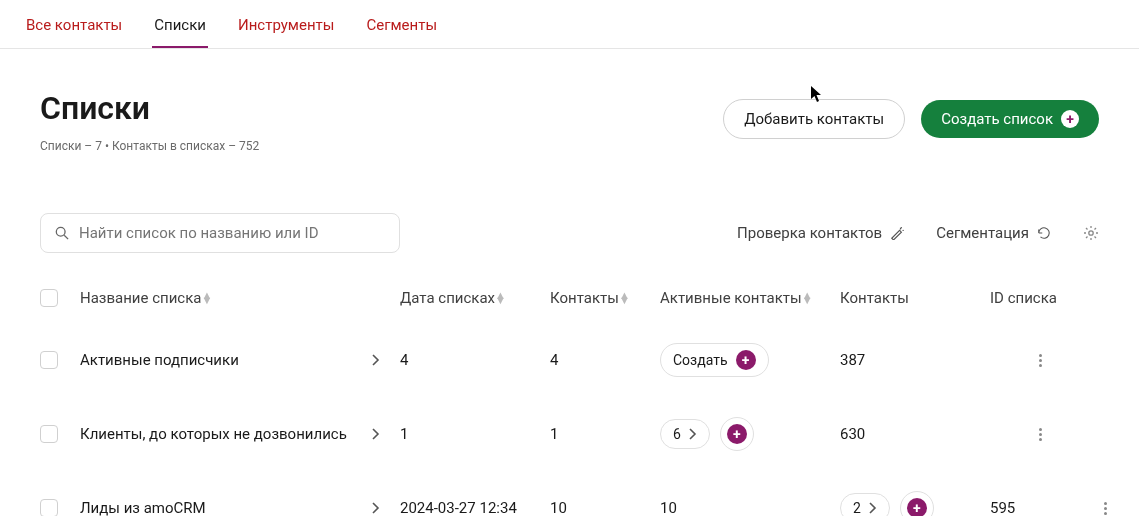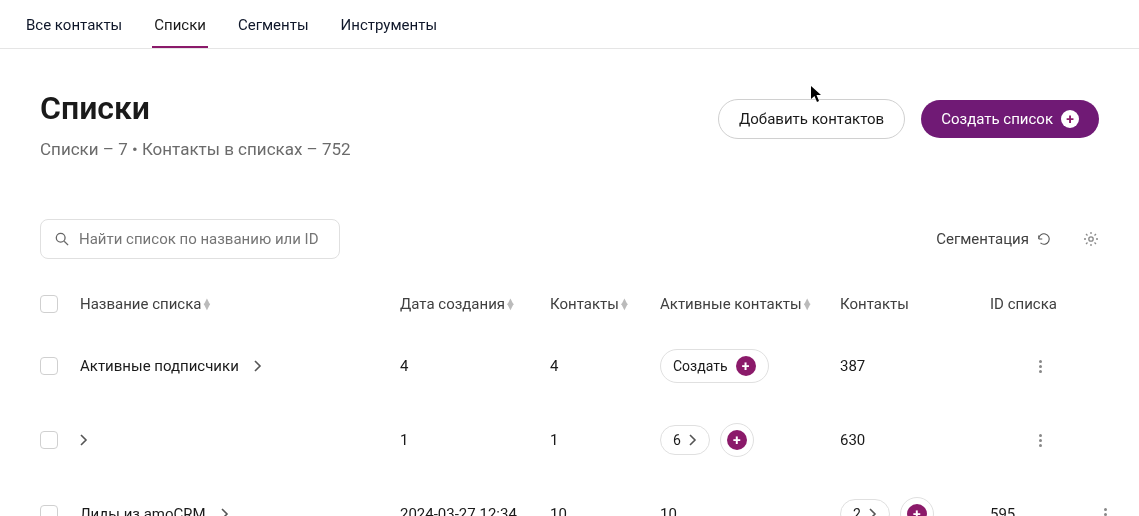--- a/index.html
+++ b/index.html
@@ -1,41 +1,41 @@
 <!DOCTYPE html>
 <html><head>
 <meta charset="utf-8">
 <style>
 * { box-sizing: border-box; margin: 0; padding: 0; }
 body { font-family: -apple-system, BlinkMacSystemFont, "Segoe UI", Roboto, sans-serif; background: #fff; color: #1a1a1a; width: 1139px; }
 .tabs { display: flex; gap: 28px; padding: 10px 24px 0 24px; border-bottom: 1px solid #e5e5e5; }
-.tab { padding: 6px 2px 12px; font-size: 15px; color: #0f172a; cursor: pointer; border-bottom: 2px solid transparent; }
+.tab { padding: 6px 2px 12px; font-size: 15px; color: #b91c1c; cursor: pointer; border-bottom: 2px solid transparent; }
 .tab.active { border-bottom: 2px solid #8b1a6a; color: #1a1a1a; }
 .header { display: flex; justify-content: space-between; align-items: flex-start; padding: 40px 40px 0 40px; }
 .header-left h1 { font-size: 32px; font-weight: 600; margin-bottom: 12px; }
-.subtitle { font-size: 17px; color: #6b6b6b; }
+.subtitle { font-size: 12px; color: #6b6b6b; }
 .header-right { display: flex; gap: 16px; align-items: center; margin-top: 10px; }
 .btn { display: inline-flex; align-items: center; gap: 8px; padding: 10px 20px; border-radius: 999px; font-size: 15px; cursor: pointer; border: none; font-family: inherit; }
 .btn-outline { background: #fff; border: 1px solid #d0d0d0; color: #1a1a1a; }
-.btn-primary { background: #701a75; color: #fff; }
+.btn-primary { background: #15803d; color: #fff; }
 .plus-circle { width: 18px; height: 18px; border-radius: 50%; background: #fff; color: #8b1a6a; display: inline-flex; align-items: center; justify-content: center; font-weight: bold; font-size: 14px; line-height: 1; }
 .controls { display: flex; justify-content: space-between; align-items: center; padding: 60px 40px 20px 40px; }
-.search { display: flex; align-items: center; gap: 10px; border: 1px solid #e0e0e0; border-radius: 8px; padding: 10px 14px; width: 300px; }
+.search { display: flex; align-items: center; gap: 10px; border: 1px solid #e0e0e0; border-radius: 8px; padding: 10px 14px; width: 360px; }
 .search input { border: none; outline: none; flex: 1; font-size: 15px; background: transparent; font-family: inherit; }
 .search-icon { color: #666; }
 .right-controls { display: flex; gap: 32px; align-items: center; color: #404040; font-size: 15px; }
 .ctrl-item { display: flex; align-items: center; gap: 8px; cursor: pointer; }
 .gear { color: #888; cursor: pointer; }
 .table { width: 100%; padding: 0 40px; }
 .thead { display: grid; grid-template-columns: 40px 320px 150px 110px 180px 150px 100px 30px; align-items: center; padding: 16px 0; color: #404040; font-size: 15px; }
 .th { display: flex; align-items: center; }
 .sort-icon { color: #bbb; font-size: 11px; display: inline-flex; flex-direction: column; line-height: 5px; }
 .trow { display: grid; grid-template-columns: 40px 320px 150px 110px 180px 150px 100px 30px; align-items: center; padding: 20px 0; font-size: 15px; }
 .chk { width: 18px; height: 18px; border: 1.5px solid #d0d0d0; border-radius: 4px; cursor: pointer; }
-.name-cell { display: flex; align-items: center; padding-right: 20px; gap: 15px; }
+.name-cell { display: flex; align-items: center; justify-content: space-between; padding-right: 20px; gap: 15px; }
 .chevron { color: #666; cursor: pointer; }
 .pill { display: inline-flex; align-items: center; gap: 8px; padding: 6px 12px; border: 1px solid #e0e0e0; border-radius: 999px; font-size: 14px; cursor: pointer; justify-content: center; }
 .pill-plus { width: 20px; height: 20px; border-radius: 50%; background: #8b1a6a; color: #fff; display: inline-flex; align-items: center; justify-content: center; font-size: 14px; font-weight: bold; line-height: 1; }
 .campaigns { display: flex; gap: 10px; align-items: center; }
 .round-btn { width: 34px; height: 34px; border-radius: 50%; border: 1px solid #e0e0e0; display: inline-flex; align-items: center; justify-content: center; cursor: pointer; }
 .round-btn .dot { width: 20px; height: 20px; border-radius: 50%; background: #8b1a6a; color: #fff; display: inline-flex; align-items: center; justify-content: center; font-size: 14px; font-weight: bold; }
 .dots { color: #888; cursor: pointer; display: flex; flex-direction: column; gap: 2px; align-items: center; }
 .dots span { width: 3px; height: 3px; border-radius: 50%; background: #888; }
 .cursor { position: absolute; left: 810px; top: 85px; pointer-events: none; }
 svg { display: block; }
@@ -45,50 +45,60 @@
 
 <div class="cursor">
 <svg width="14" height="18" viewBox="0 0 14 18">
       <path d="M1 1 L1 14 L4.5 11 L7 17 L9 16 L6.5 10 L11 10 Z" fill="#000"></path>
     </svg>
 </div>
 
 <div class="tabs">
   <div class="tab">Все контакты</div>
   <div class="tab active">Списки</div>
+  <div class="tab">Инструменты</div>
   <div class="tab">Сегменты</div>
-  <div class="tab">Инструменты</div>
 </div>
 
 <div class="header">
   <div class="header-left">
     <h1>Списки</h1>
     <div class="subtitle">Списки – 7 • Контакты в списках – 752</div>
   </div>
   <div class="header-right">
-    <button class="btn btn-outline">Добавить контактов</button>
+    <button class="btn btn-outline">Добавить контакты</button>
     <button class="btn btn-primary">
       <span>Создать список</span>
       <span class="plus-circle">+</span>
     </button>
   </div>
 </div>
 
 <div class="controls">
   <div class="search">
     <span class="search-icon">
       <svg width="14" height="14" viewBox="0 0 16 16">
           <circle cx="6.5" cy="6.5" r="5" fill="none" stroke="#666" stroke-width="1.5"></circle>
           <line x1="10.5" y1="10.5" x2="15" y2="15" stroke="#666" stroke-width="1.5"></line>
         </svg>
     </span>
     <input type="text" placeholder="Найти список по названию или ID" style="">
   </div>
   <div class="right-controls">
     <div class="ctrl-item">
+      <span>Проверка контактов</span>
+      <span>
+        <svg width="14" height="14" viewBox="0 0 16 16">
+            <path d="M2 14 L11 5 L13 7 L4 16 Z M12 2 L12 4 M14 4 L14 4 M11 1 L11 1" stroke="#555" stroke-width="1.3" fill="none"></path>
+            <circle cx="13" cy="2" r="0.8" fill="#555"></circle>
+            <circle cx="15" cy="5" r="0.8" fill="#555"></circle>
+          </svg>
+      </span>
+    </div>
+    <div class="ctrl-item">
       <span>Сегментация</span>
       <span>
         <svg width="14" height="14" viewBox="0 0 16 16">
             <path d="M2 8 A6 6 0 1 1 4 12.5 M2 8 L2 4 M2 8 L6 8" stroke="#555" stroke-width="1.3" fill="none"></path>
           </svg>
       </span>
     </div>
     <div class="gear">
       <span>
         <svg width="16" height="16" viewBox="0 0 16 16">
@@ -103,21 +113,21 @@
 <div class="table">
   <div class="thead">
     <div>
         <div class="chk"></div>
       </div>
     <div class="th">
         <span>Название списка</span>
         <span class="sort-icon">▲<br>▼</span>
       </div>
     <div class="th">
-        <span>Дата создания</span>
+        <span>Дата списках</span>
         <span class="sort-icon">▲<br>▼</span>
       </div>
     <div class="th">
         <span>Контакты</span>
         <span class="sort-icon">▲<br>▼</span>
       </div>
     <div class="th">
         <span>Активные контакты</span>
         <span class="sort-icon">▲<br>▼</span>
       </div>
@@ -153,20 +163,21 @@
           <span></span>
           <span></span>
           <span></span>
         </div>
   </div>
       <div class="trow">
     <div>
           <div class="chk"></div>
         </div>
     <div class="name-cell">
+      <span>Клиенты, до которых не дозвонились</span>
       <span class="chevron">
             <svg width="8" height="12" viewBox="0 0 8 12">
               <path d="M1 1 L6 6 L1 11" stroke="#555" stroke-width="1.6" fill="none"></path>
             </svg>
           </span>
     </div>
     <div>1</div>
     <div>1</div>
     <div>
           <div class="campaigns">

